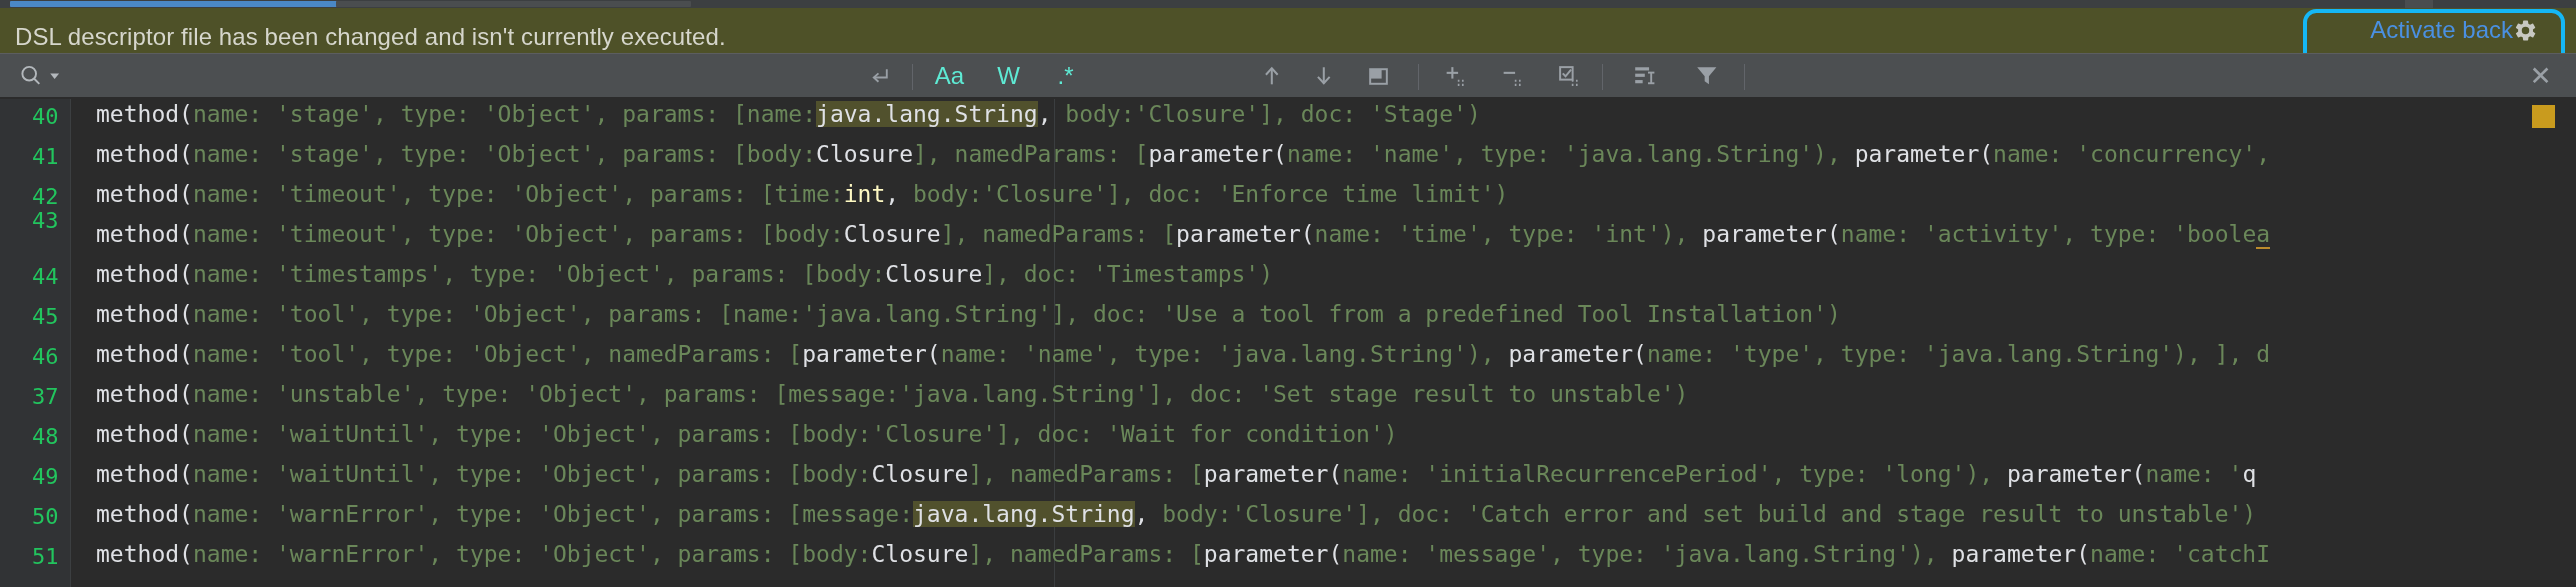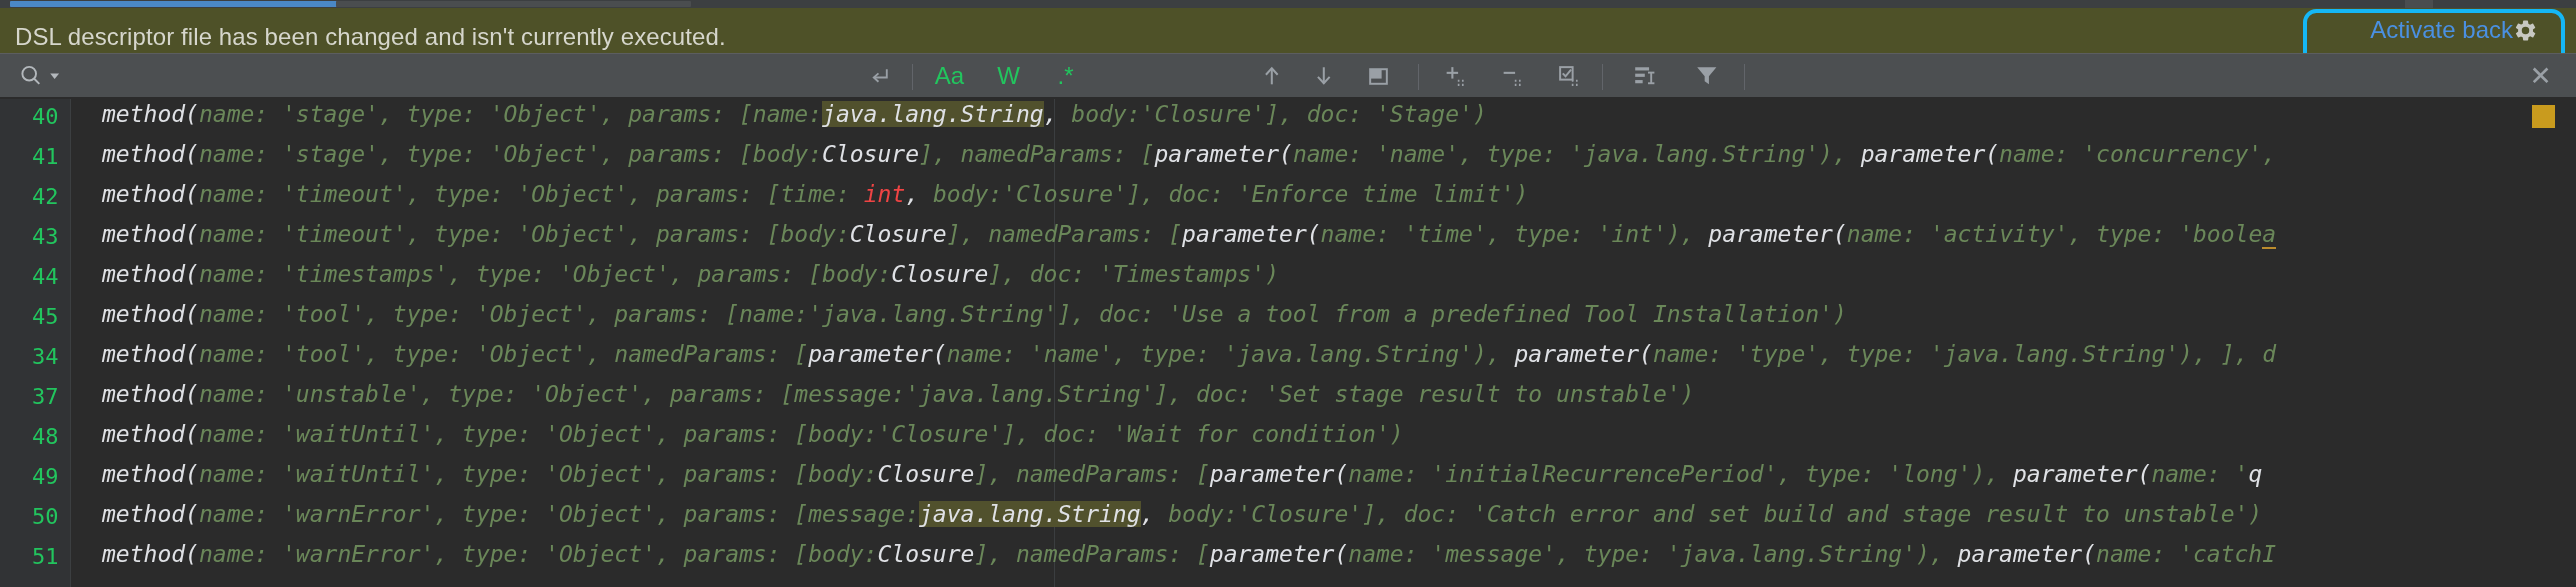--- a/index.html
+++ b/index.html
@@ -81,54 +81,54 @@
     display:flex;align-items:center;justify-content:center;
     color:#9aa0a6;
     cursor:pointer;
     user-select:none;
   }
   .tb-sep{
     position:absolute;top:9.5px;width:0.9px;height:26.5px;background:#62656a;
   }
   .opt-text{
     font-family:"Liberation Sans",sans-serif;
-    font-size:24px;color:#22c55e;
+    font-size:24px;color:#5eead4;
   }
   
   #editor{
     position:absolute;left:0;top:99px;width:2576px;height:489px;
     background:#2b2b2b;overflow:hidden;
   }
   #gutter{
     position:absolute;left:0;top:0;width:70px;height:489px;
     background:#313335;
     border-right:0.9px solid #3c3f41;
   }
   .lineno{
     position:absolute;right:11.4px;
     color:#22c55e;
     font-family:"DejaVu Sans Mono",monospace;
     font-size:22px;
     line-height:23px;
   }
   #code-layer{
-    position:absolute;left:70px;top:0;width:2506px;height:489px;font-style:italic;
+    position:absolute;left:64px;top:0;width:2506px;height:489px;
   }
   .code-line{
     position:absolute;left:0;
     white-space:pre;
     font-family:"DejaVu Sans Mono",monospace;
     font-size:23px;
     line-height:23px;
     letter-spacing:0px;
     color:#a9b7c6;
   }
   .tok-p{color:#dfe1e5;}       
   .tok-g{color:#6a8759;}      
-  .tok-kw{color:#ef4444;margin-left:14px;}      
+  .tok-kw{color:#fef9c3;}      
   .tok-hl{background:#51512d;color:#dfe1e5;}  
   .tok-err{border-bottom:2.8px solid #bb8b2d;}
   #guide-line{
     position:absolute;left:1054px;top:0;width:0.9px;height:489px;
     background:#3b3e40;
   }
   
   #stripe-marker{
     position:absolute;right:21px;top:5.7px;width:23px;height:23px;
     background:#c99b1e;
@@ -249,24 +249,24 @@
   <div class="tb-sep" style="left:1744px;"></div>
 
   <div class="tb-icon close-x" style="right:13.3px;width:44px;">✕</div>
 </div>
 
 <div id="editor">
   <div id="gutter">
       <div class="lineno" style="top: 5.7px;">40</div>
       <div class="lineno" style="top: 46px;">41</div>
       <div class="lineno" style="top: 86px;">42</div>
-      <div class="lineno" style="top: 126px;">43</div>
+      <div class="lineno" style="top: 110px;">43</div>
       <div class="lineno" style="top: 166px;">44</div>
       <div class="lineno" style="top: 206px;">45</div>
-      <div class="lineno" style="top: 246px;">34</div>
+      <div class="lineno" style="top: 246px;">46</div>
       <div class="lineno" style="top: 286px;">37</div>
       <div class="lineno" style="top: 326px;">48</div>
       <div class="lineno" style="top: 366px;">49</div>
       <div class="lineno" style="top: 406px;">50</div>
       <div class="lineno" style="top: 446px;">51</div>
     </div>
   <div id="guide-line"></div>
   <div id="code-layer">
       <div class="code-line" style="top: 3.8px; left: 32px;"><span class="tok-p">method(</span><span class="tok-g">name: 'stage', type: 'Object', params: [name:</span><span class="tok-hl">java.lang.String</span><span class="tok-p">, </span><span class="tok-g">body:'Closure'], doc: 'Stage')</span></div>
       <div class="code-line" style="top: 44px; left: 32px;"><span class="tok-p">method(</span><span class="tok-g">name: 'stage', type: 'Object', params: [body:</span><span class="tok-p">Closure</span><span class="tok-g">], namedParams: [</span><span class="tok-p">parameter(</span><span class="tok-g">name: 'name', type: 'java.lang.String'), </span><span class="tok-p">parameter(</span><span class="tok-g">name: 'concurrency',</span></div>

